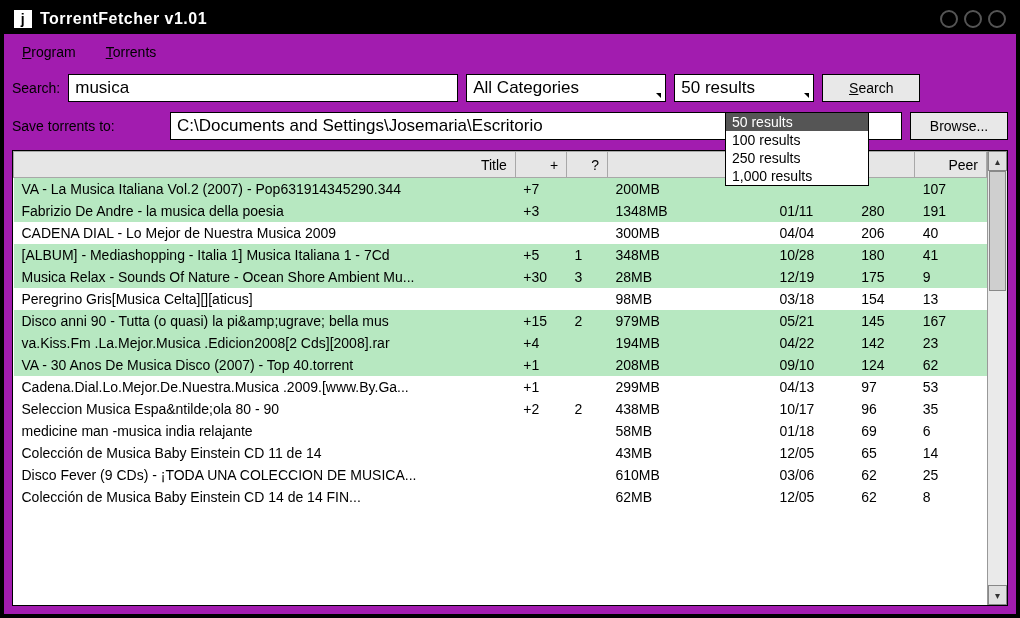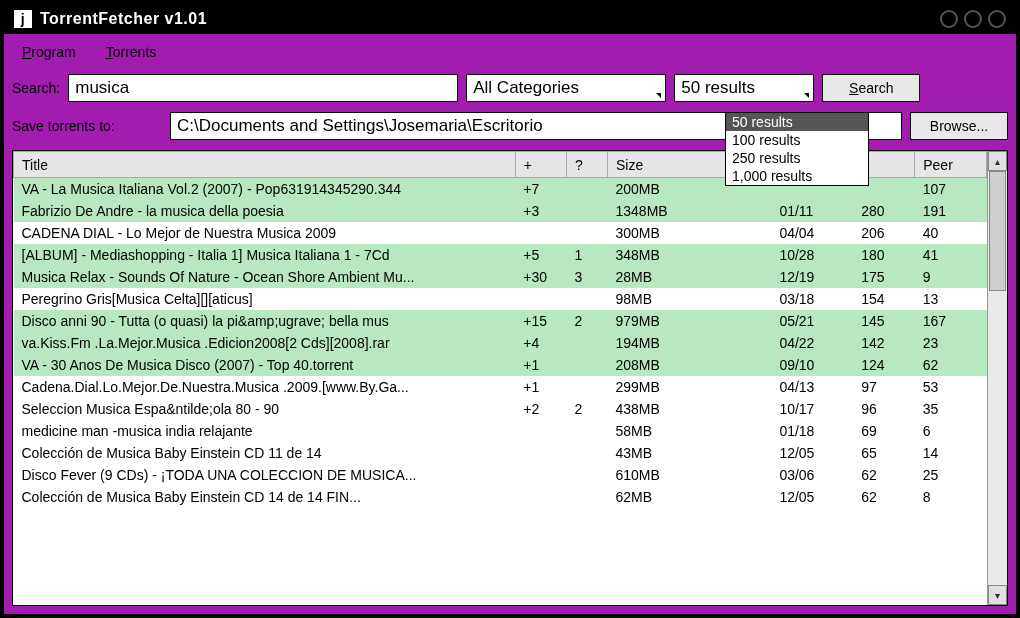--- a/index.html
+++ b/index.html
@@ -165,21 +165,21 @@
   }
   .scrollbar .arrow.bottom { position: absolute; bottom: 0; left:0; right:0;}
   table {
     width: 100%;
     border-collapse: collapse;
     table-layout: fixed;
   }
   thead th {
     background: #e6e6e6;
     border: 1px solid #a8a8a8;
-    text-align: left;
+    text-align: right;
     font-weight: normal;
     font-size: 14px;
     padding: 4px 8px;
     height: 26px;
   }
   tbody td {
     padding: 2px 8px;
     font-size: 14px;
     white-space: nowrap;
     overflow: hidden;

